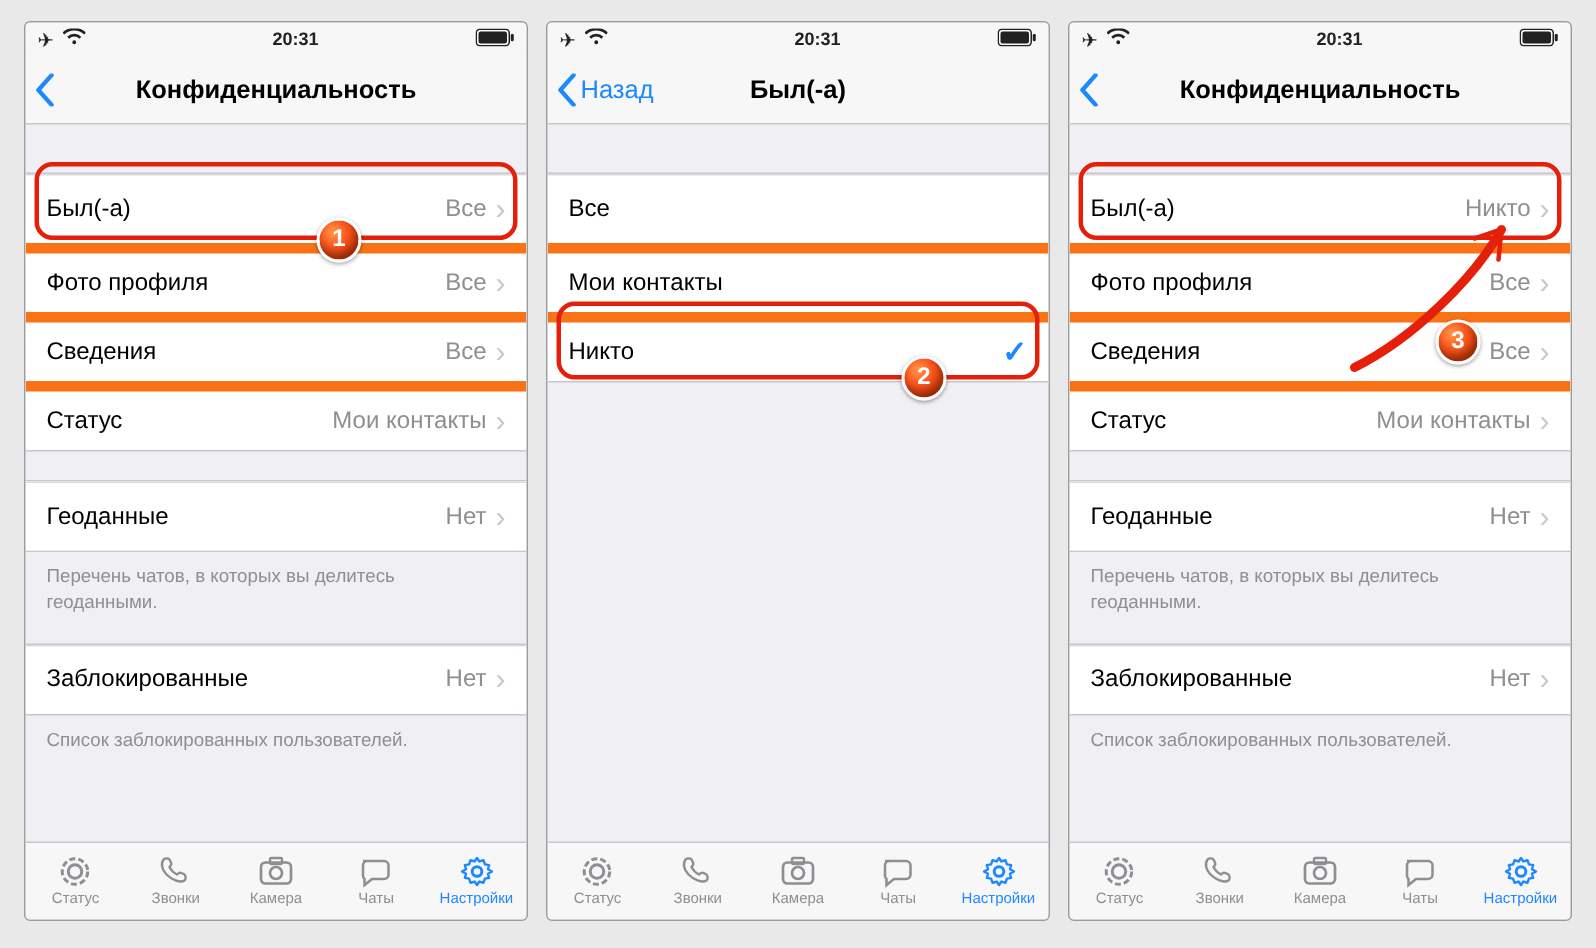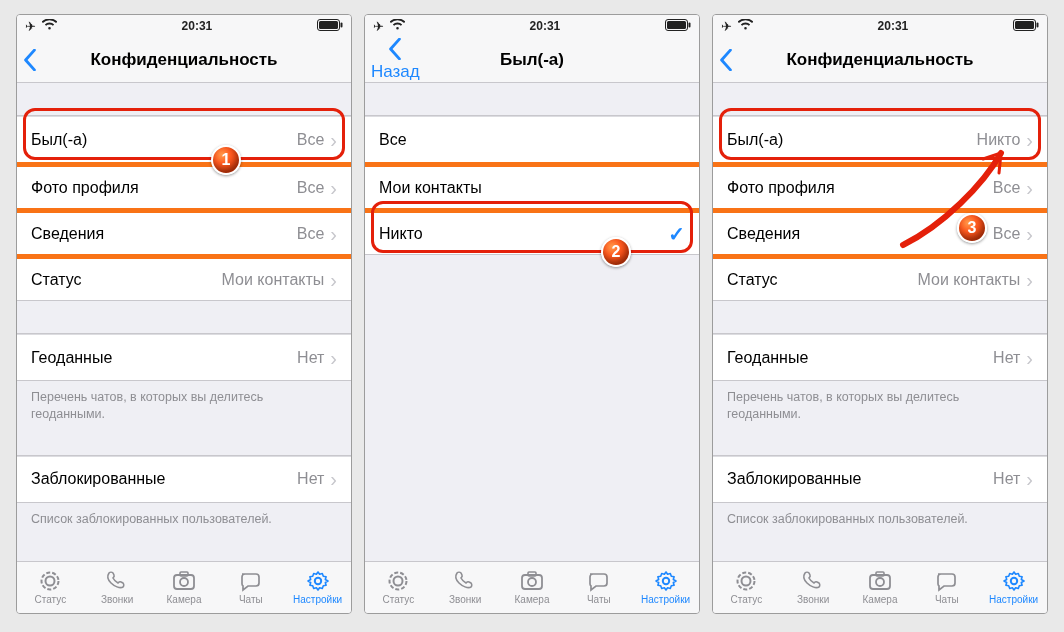--- a/index.html
+++ b/index.html
@@ -55,53 +55,52 @@
     align-items: center;
     position: relative;
   }
   .nav-back {
     display: flex; align-items: center;
     color: #1e88ff;
     font-size: 17px;
     padding-left: 6px;
     gap: 2px;
     cursor: pointer;
-    flex-direction: column;
   }
   .nav-title {
     position: absolute;
     left: 0; right: 0;
     text-align: center;
     font-size: 17px;
     font-weight: 700;
     color: #000;
     pointer-events: none;
   }
 
   .content {
     flex: 1;
     overflow: hidden;
     background: #efeff4;
   }
 
-  .group { margin-top: 32px; }
+  .group { margin-top: 19px; }
   .group.first { margin-top: 32px; }
   .row {
     background: #fff;
     height: 46px;
     display: flex;
     align-items: center;
     padding: 0 14px;
     font-size: 16px;
     color: #000;
     position: relative;
     border-top: 1px solid #dcdce0;
   }
   .rowwrap { border-bottom: 1px solid #c8c7cc; border-top: 1px solid #c8c7cc;}
-  .row + .row { border-top: 5px solid #f97316; }
+  .row + .row { border-top: 7px solid #f97316; }
   .row .label { flex: 1; }
   .row .value { color: #8e8e93; font-size: 16px; margin-right: 6px;}
   .row .chev { color: #c7c7cc; font-size: 20px; line-height: 1;}
   .row .check { color: #1e88ff; font-size: 20px; font-weight: 700;}
   .footer-note {
     font-size: 12.5px;
     color: #8e8e93;
     padding: 8px 14px 0 14px;
     line-height: 1.35;
   }

